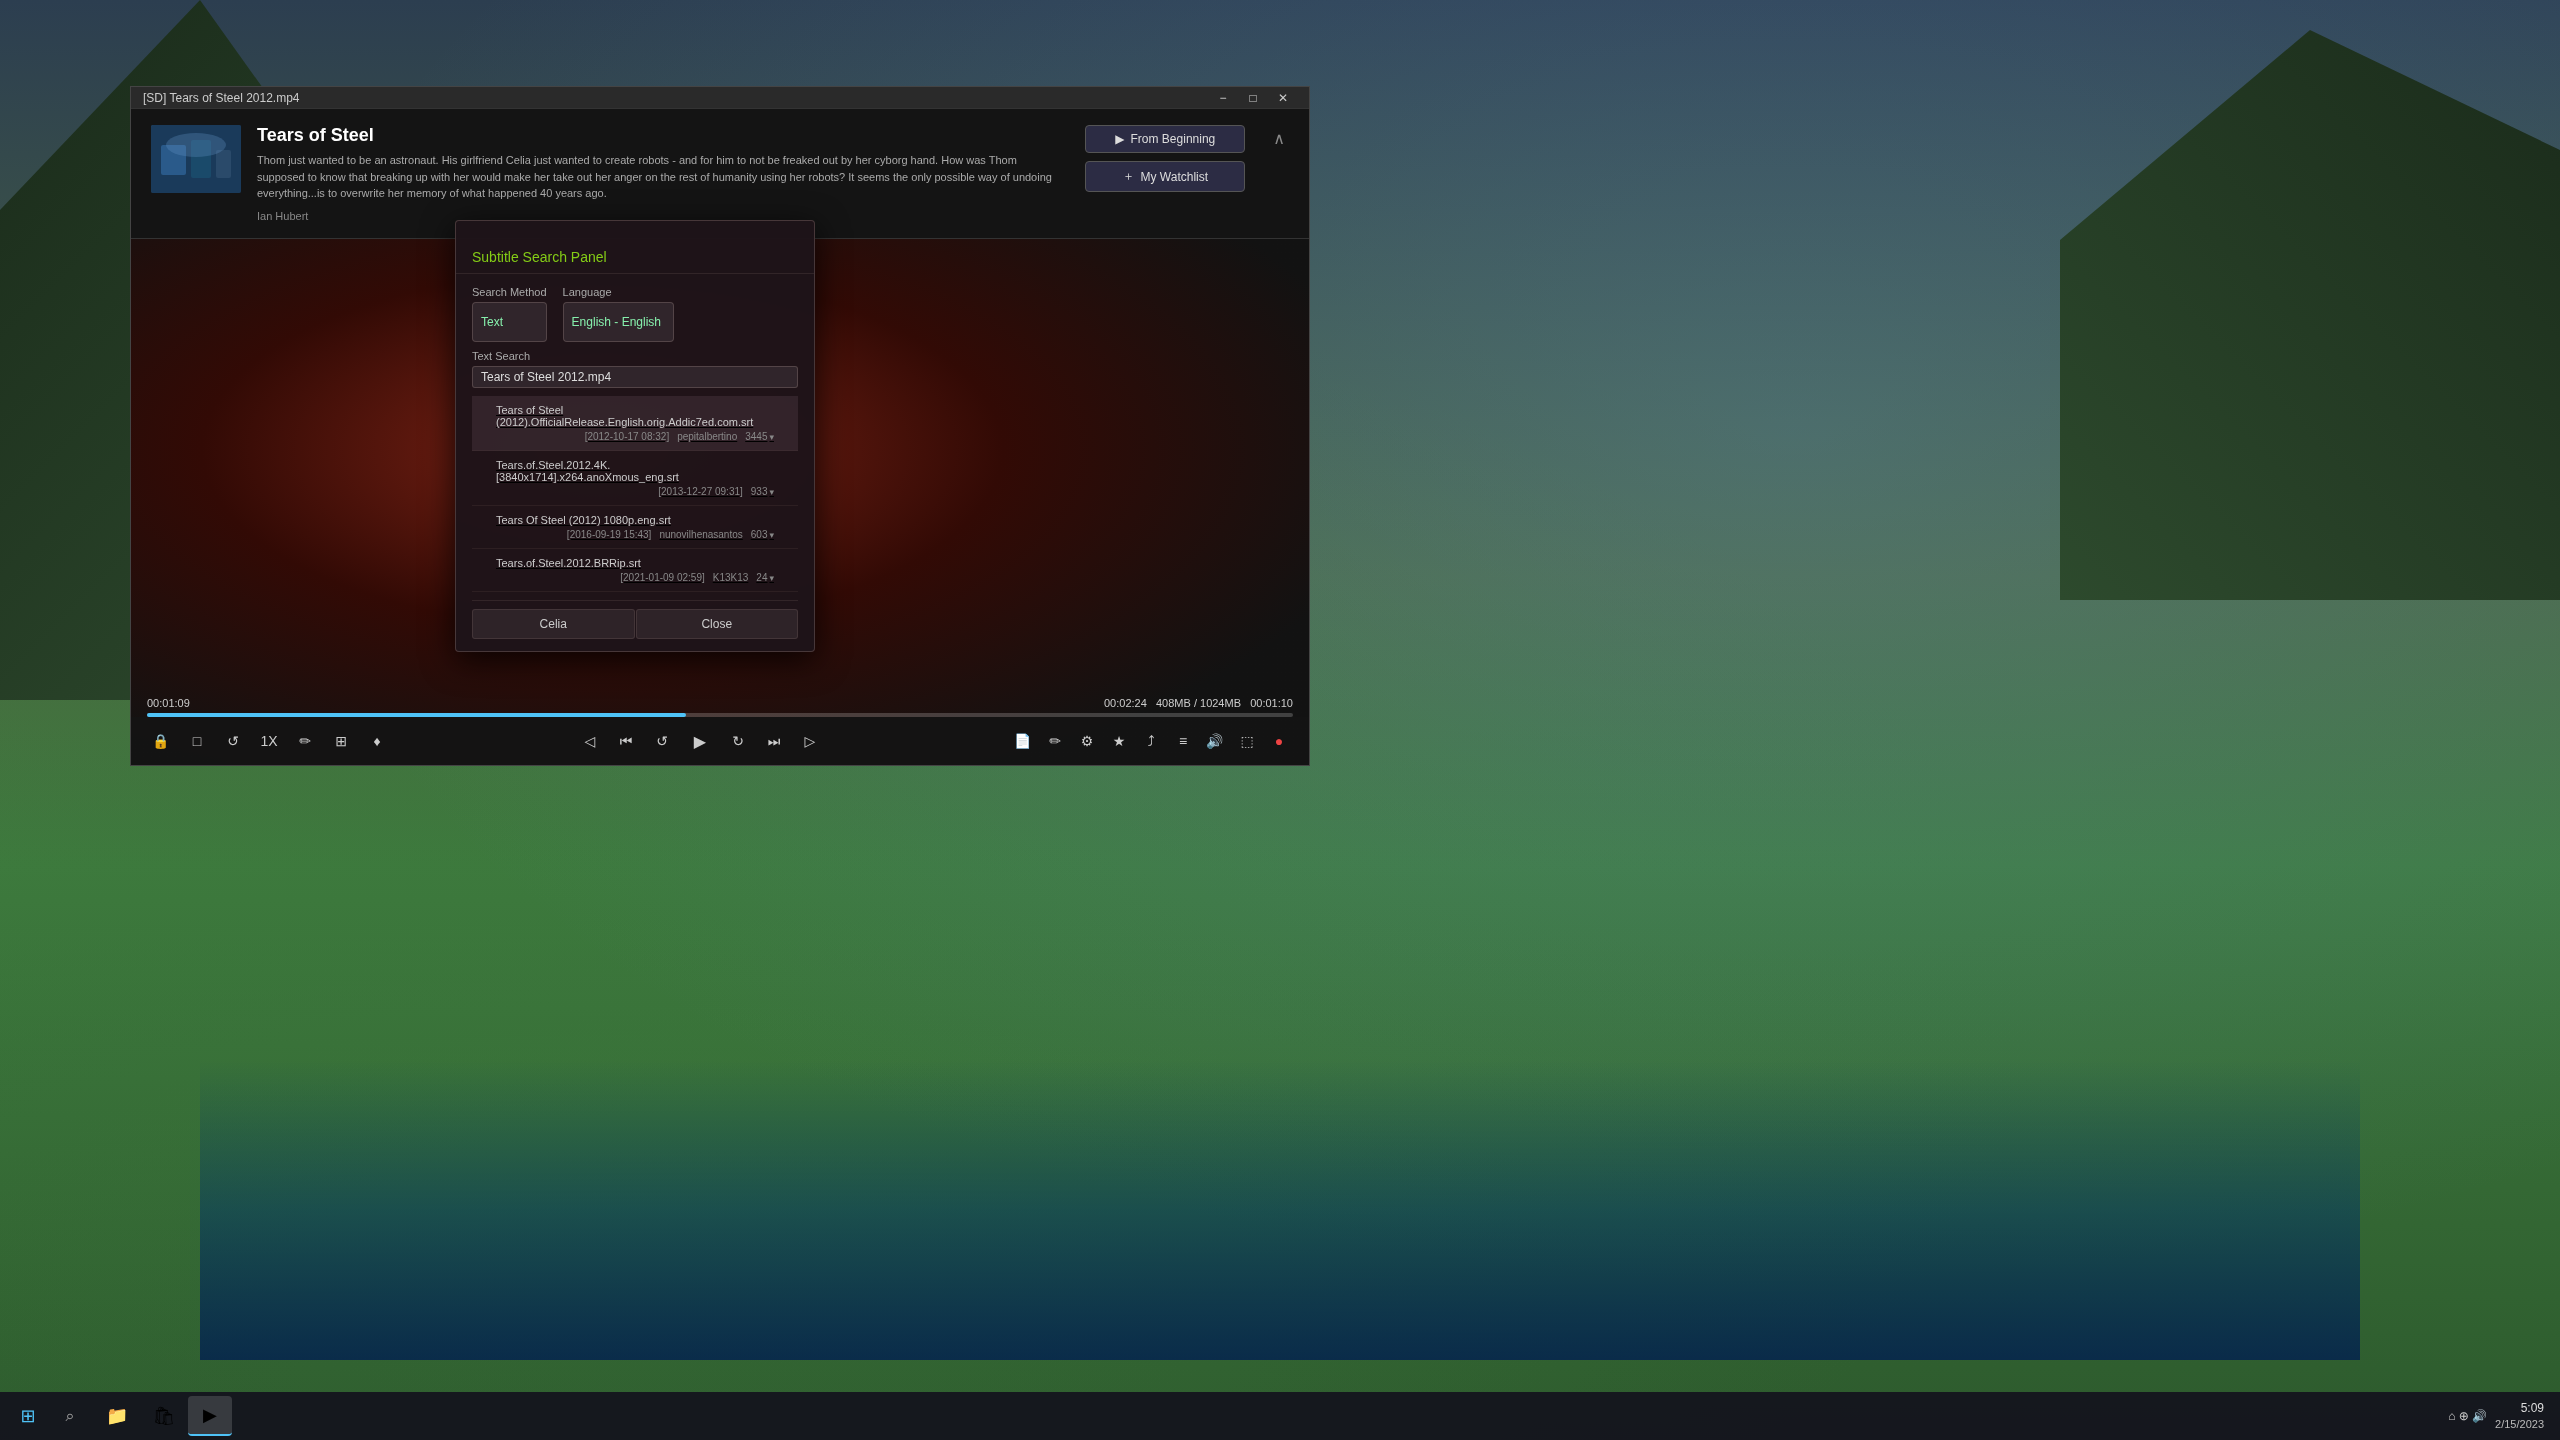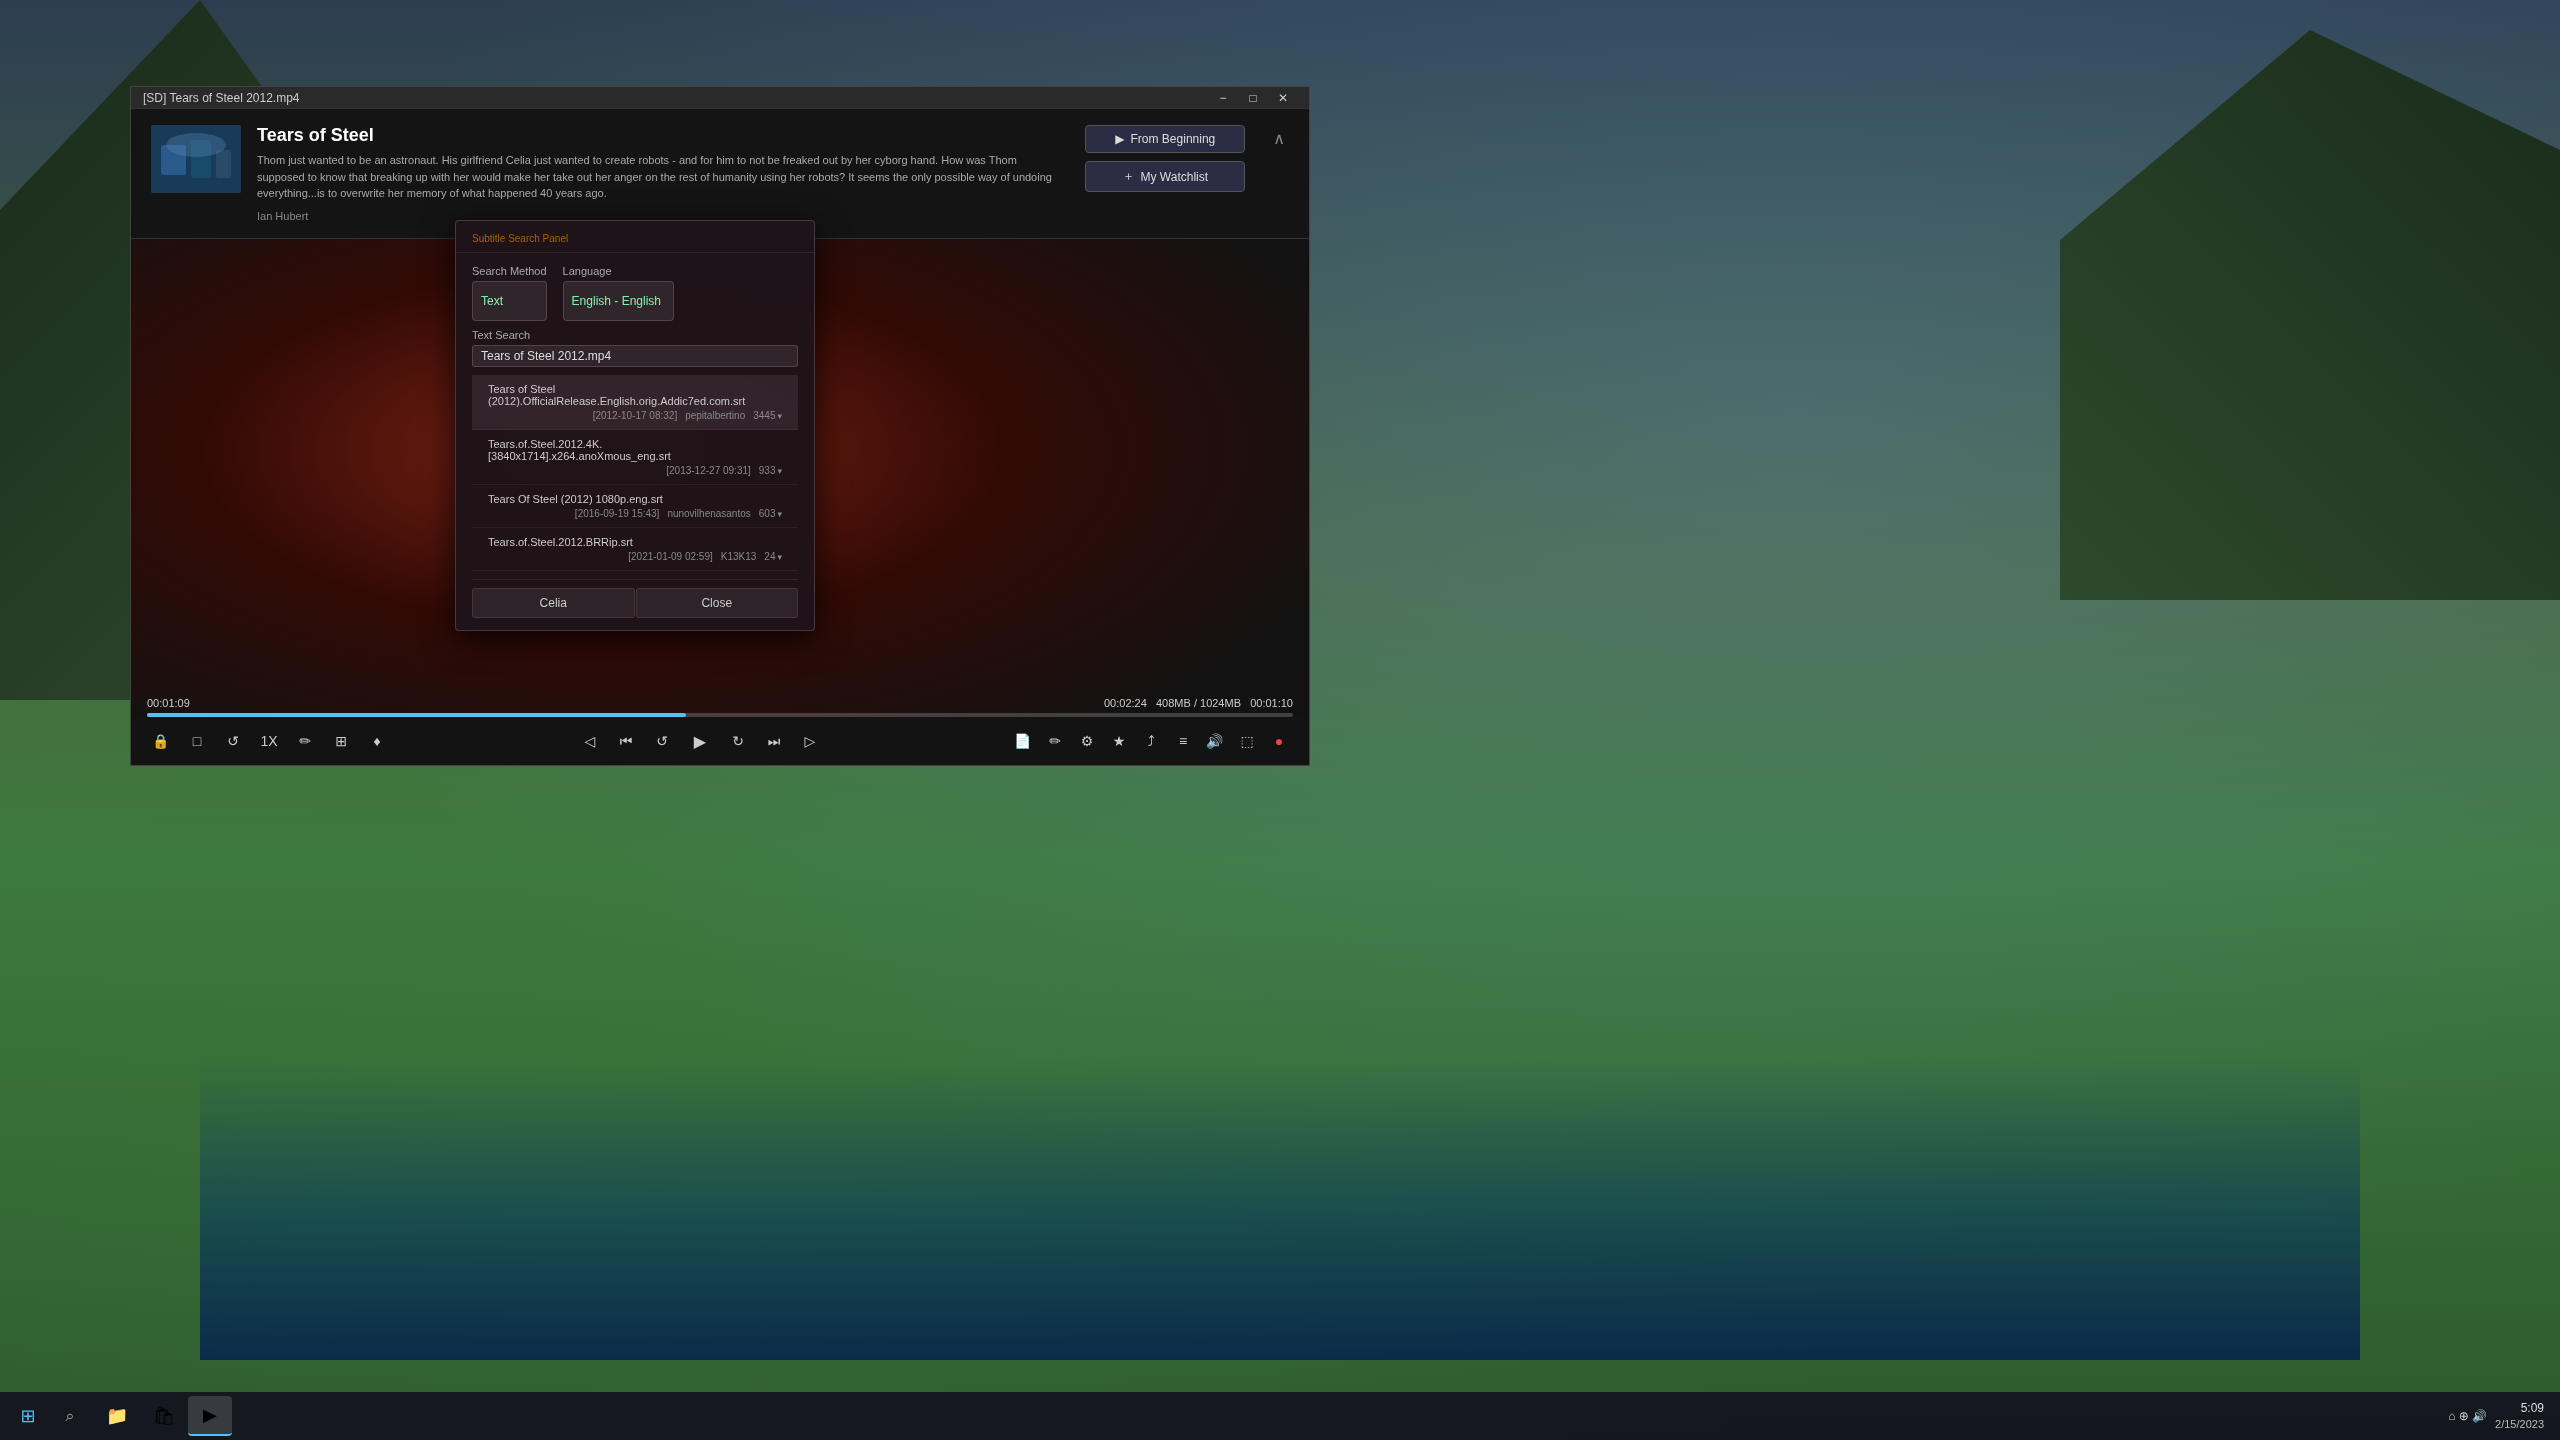--- a/index.html
+++ b/index.html
@@ -368,23 +368,24 @@
       z-index: 200;
       box-shadow: 0 8px 32px rgba(0,0,0,0.8);
     }
 
     .panel-header {
       padding: 12px 16px 8px;
       border-bottom: 1px solid rgba(100,80,80,0.3);
     }
 
     .panel-title {
-      color: #a16207;
-      font-size: 10px;
+      color: #84cc16;
+      font-size: 14px;
       font-weight: 500;
+      margin-top: 16px;
     }
 
     .panel-body {
       padding: 12px 16px;
     }
 
     .panel-label {
       color: #aaa;
       font-size: 11px;
       margin-bottom: 4px;
@@ -414,23 +415,24 @@
       outline: none;
     }
 
     .results-list {
       max-height: 220px;
       overflow-y: auto;
       margin-bottom: 8px;
     }
 
     .result-item {
-      padding: 8px 16px;
+      padding: 8px 24px;
       border-bottom: 1px solid rgba(80,60,60,0.3);
       cursor: pointer;
+      text-decoration: underline;
     }
 
     .result-item.selected {
       background: rgba(80,60,70,0.4);
     }
 
     .result-name {
       color: #ccc;
       font-size: 11px;
       margin-bottom: 3px;

